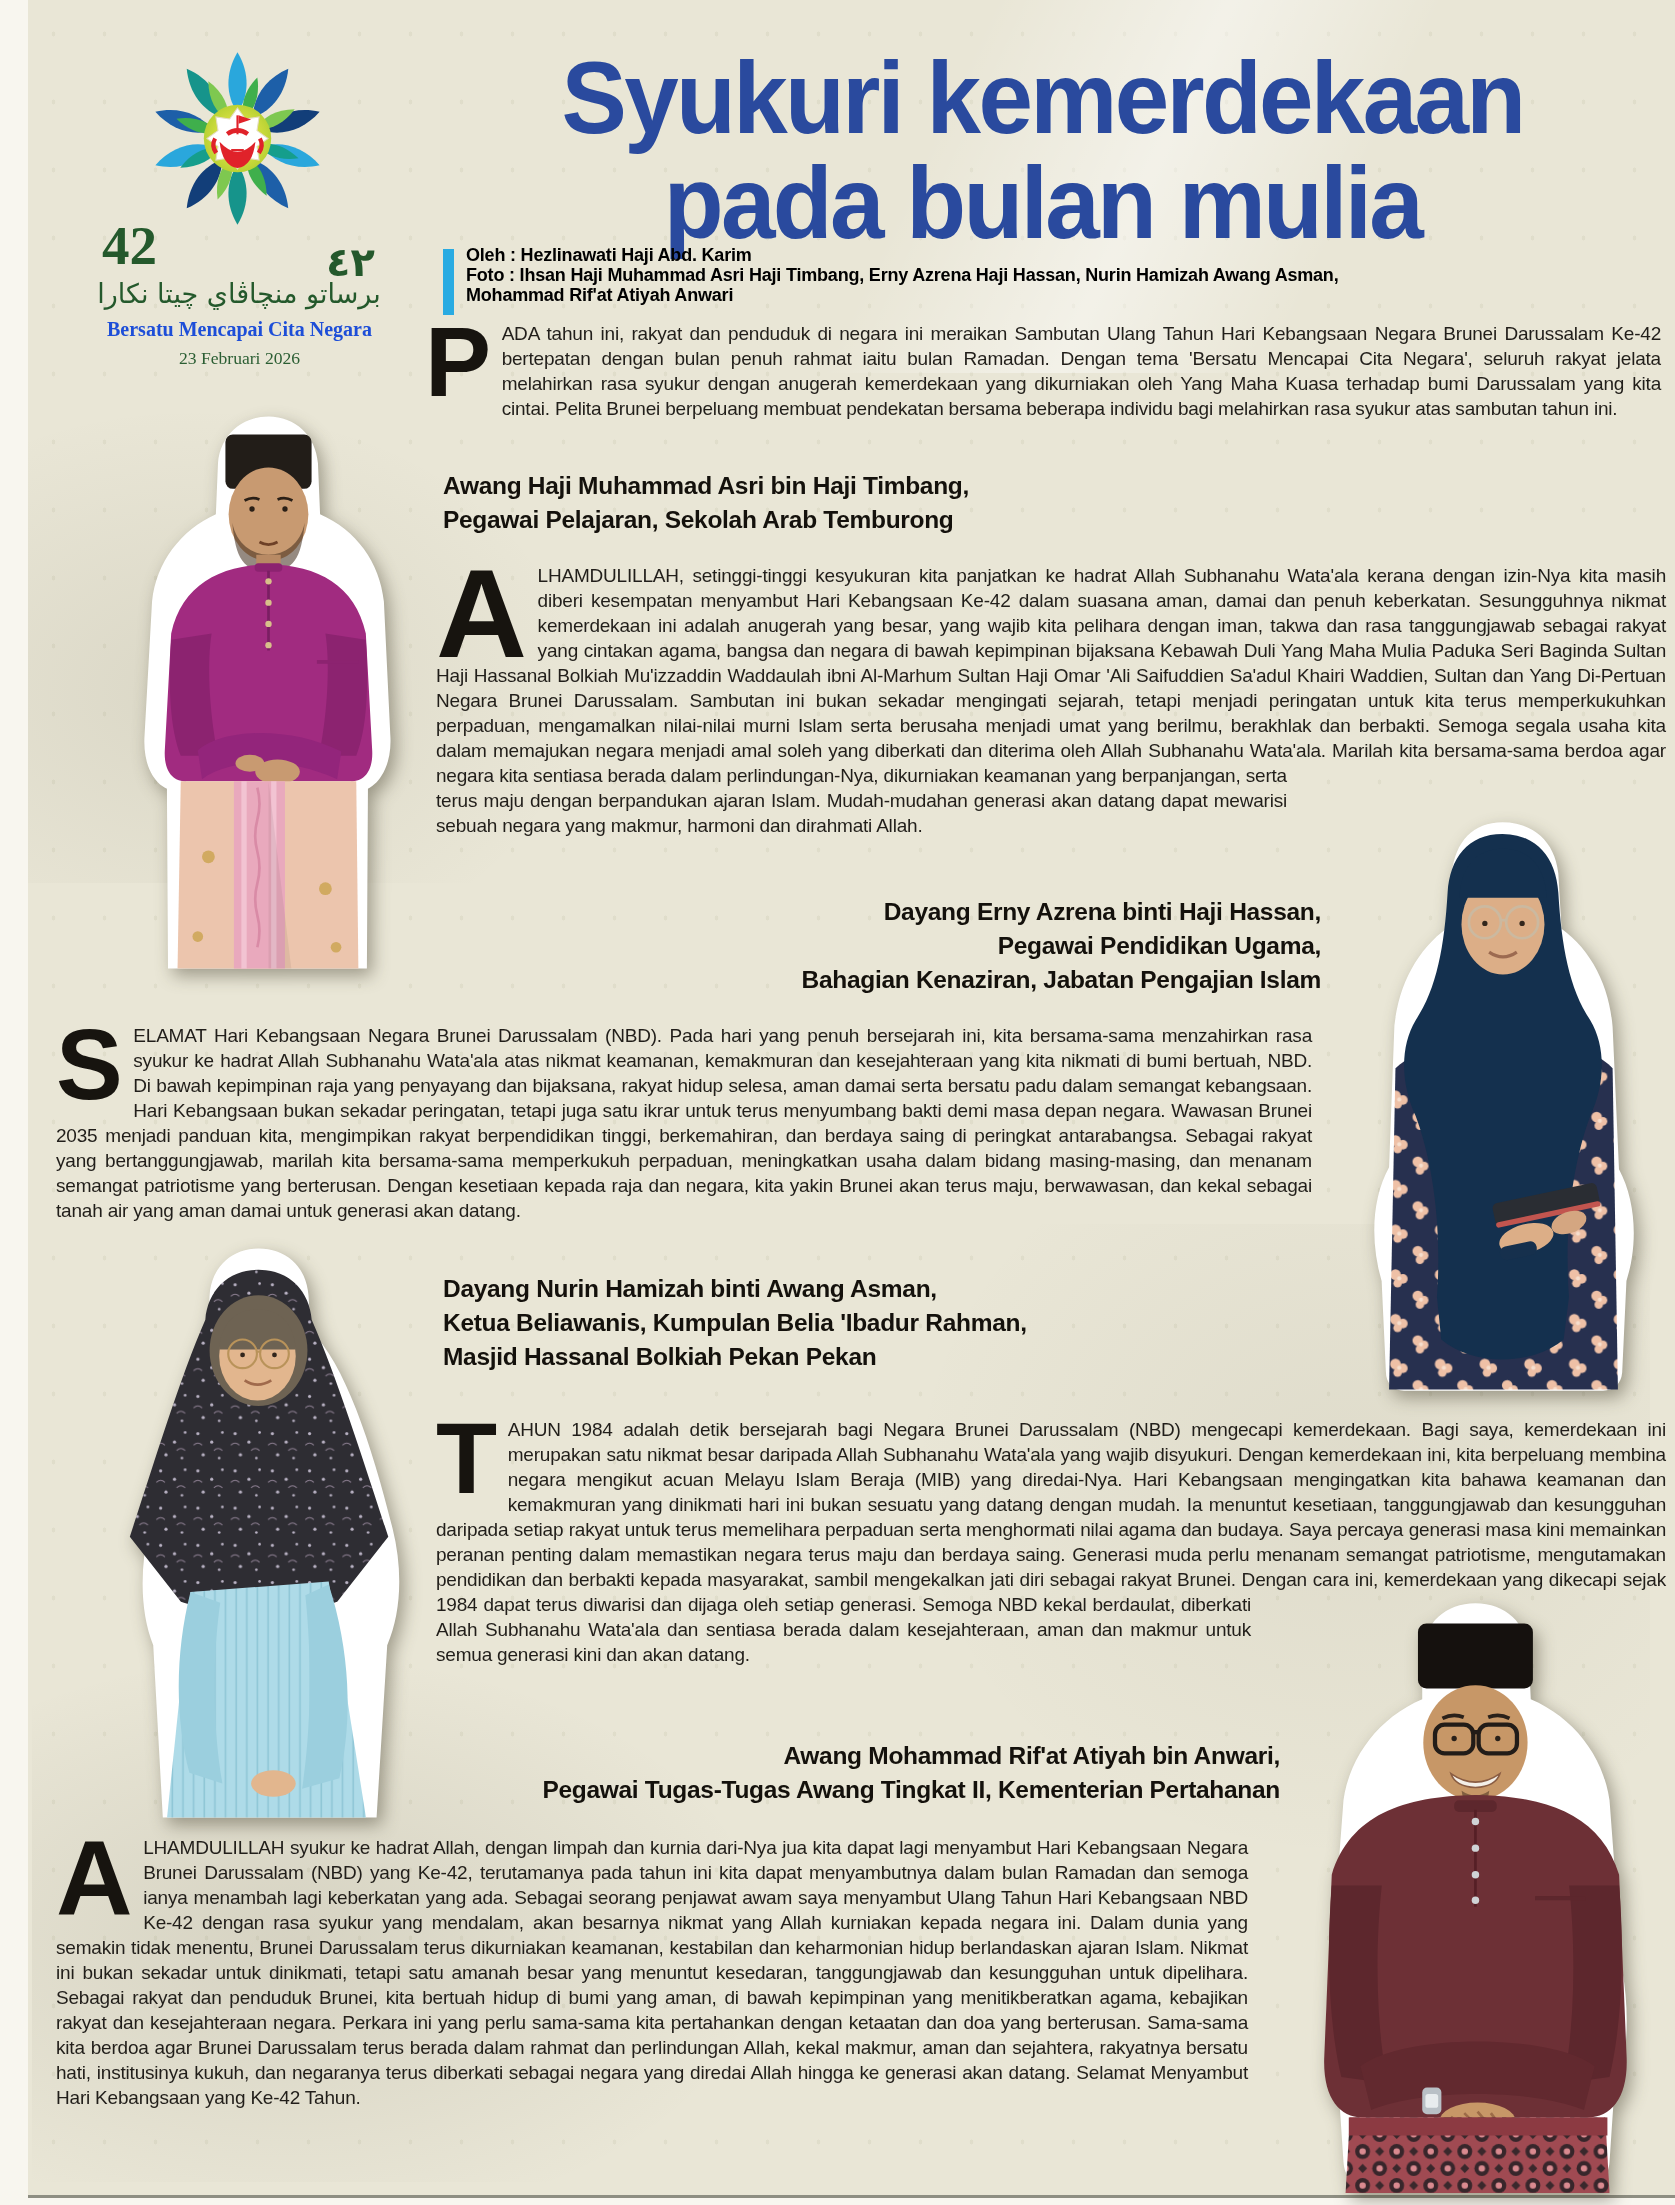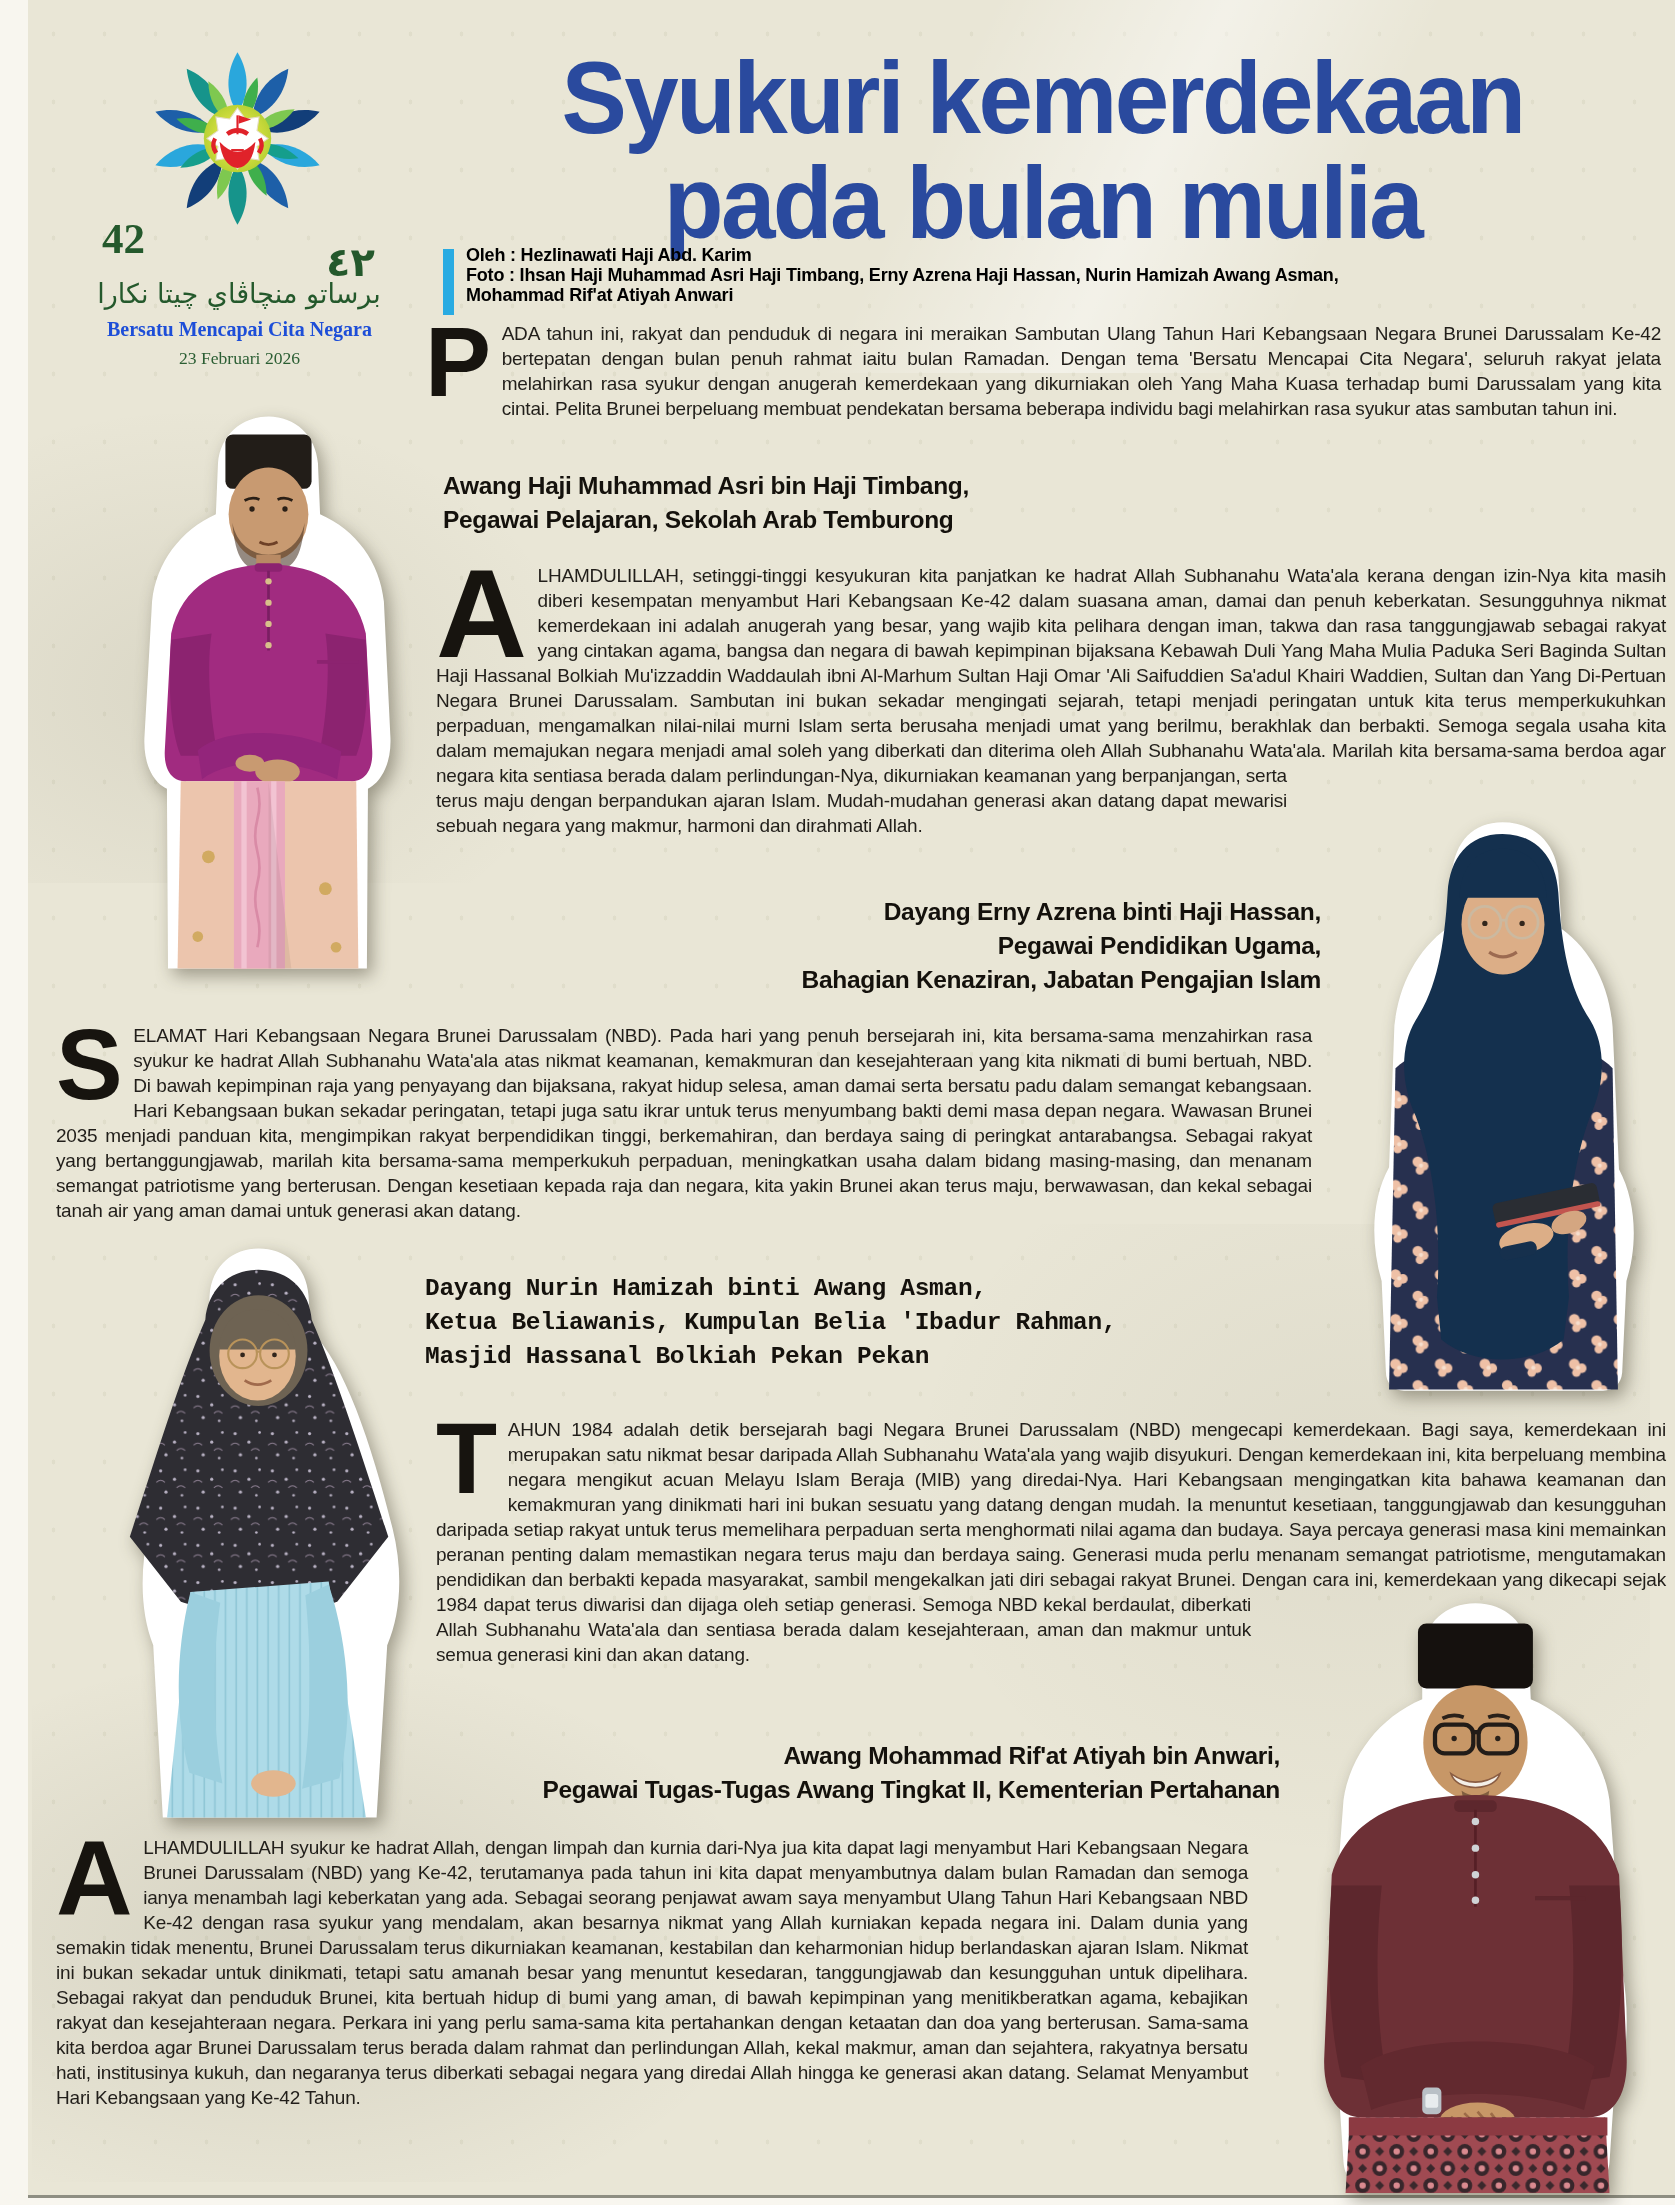--- a/index.html
+++ b/index.html
@@ -28,21 +28,21 @@
   .ghost4{left:639px;top:0;width:1011px;height:373px;
     background:linear-gradient(115deg, rgba(255,255,255,0) 30%, rgba(255,255,255,0.45) 50%, rgba(255,255,255,0) 68%);}
   .bottom-rule{
     position:absolute;left:28px;right:0;top:2195px;height:10.6px;
     background:#f8f6ef;border-top:3.2px solid #8e8e82;
   }
 
   
   .logo-emblem{position:absolute;left:148px;top:49px;width:179px;height:179px;}
   .logo-num{position:absolute;font-family:"Liberation Serif",serif;color:#24592c;font-weight:600;}
-  .logo-num-latin{left:102px;top:214px;font-size:43px;}
+  .logo-num-latin{left:102px;top:214px;font-size:55px;}
   .logo-num-arabic{left:326px;top:211px;font-size:40px;font-family:"DejaVu Sans",sans-serif;margin-top:28px;}
   .logo-jawi{
     position:absolute;left:90px;top:278px;width:298px;text-align:center;
     font-family:"DejaVu Sans",sans-serif;font-size:27px;color:#24592c;
   }
   .logo-theme{
     position:absolute;left:69px;top:318px;width:341px;text-align:center;
     font-family:"Liberation Serif",serif;font-weight:700;font-size:20px;color:#1d4ed8;
   }
   .logo-date{
@@ -250,21 +250,21 @@
       </g>
       <ellipse cx="350" cy="790" rx="52" ry="27" fill="#dcae87" transform="rotate(-14 350 790)"></ellipse>
       <ellipse cx="430" cy="760" rx="34" ry="20" fill="#d4a681" transform="rotate(-20 430 760)"></ellipse>
       <rect x="300" y="800" width="70" height="26" rx="12" fill="#16304d" transform="rotate(-12 335 813)"></rect>
     </g>
   </svg>
 </div>
 
 <div class="bodytxt" style="left:56px;top:1023px;width:1256px;"><span class="dropcap" style="font-size:100px;">S</span><span class="lead-bold">ELAMAT</span><span> Hari Kebangsaan Negara Brunei Darussalam (NBD). Pada hari yang penuh bersejarah ini, kita bersama-sama menzahirkan rasa syukur ke hadrat Allah Subhanahu Wata'ala atas nikmat keamanan, kemakmuran dan kesejahteraan yang kita nikmati di bumi bertuah, NBD. Di bawah kepimpinan raja yang penyayang dan bijaksana, rakyat hidup selesa, aman damai serta bersatu padu dalam semangat kebangsaan. Hari Kebangsaan bukan sekadar peringatan, tetapi juga satu ikrar untuk terus menyumbang bakti demi masa depan negara. Wawasan Brunei 2035 menjadi panduan kita, mengimpikan rakyat berpendidikan tinggi, berkemahiran, dan berdaya saing di peringkat antarabangsa. Sebagai rakyat yang bertanggungjawab, marilah kita bersama-sama memperkukuh perpaduan, meningkatkan usaha dalam bidang masing-masing, dan menanam semangat patriotisme yang berterusan. Dengan kesetiaan kepada raja dan negara, kita yakin Brunei akan terus maju, berwawasan, dan kekal sebagai tanah air yang aman damai untuk generasi akan datang.</span></div>
 
-<div class="heading" style="left:425px;top:1272px;width:905px;font-family:Liberation Mono, monospace;">
+<div class="heading" style="left:443px;top:1272px;width:905px;">
   <div>Dayang Nurin Hamizah binti Awang Asman,</div>
   <div>Ketua Beliawanis, Kumpulan Belia 'Ibadur Rahman,</div>
   <div>Masjid Hassanal Bolkiah Pekan Pekan</div>
 </div>
 
 <div class="photo" style="left:116px;top:1241px;">
   <svg width="301" height="583" viewBox="0 0 566 1096">
     <defs>
       <pattern id="shawl" width="70" height="70" patternUnits="userSpaceOnUse">
         <rect width="70" height="70" fill="#2e2d33"></rect>

